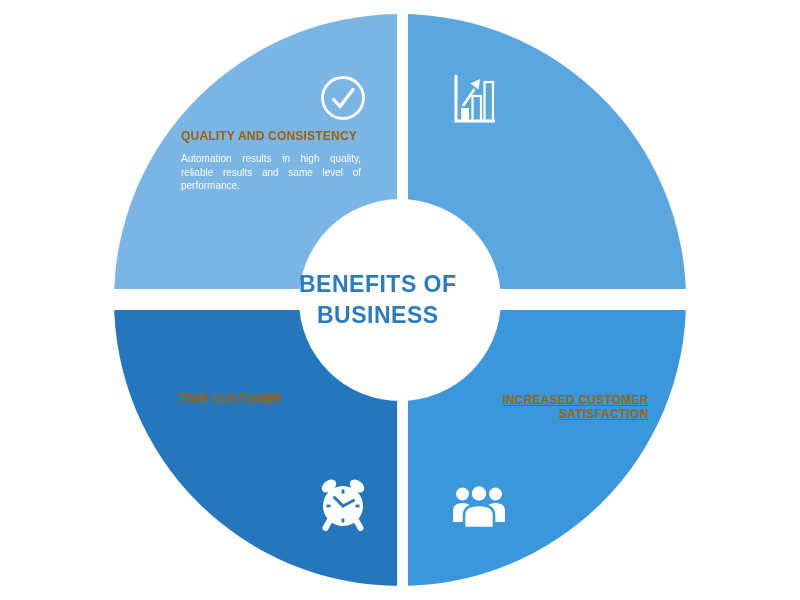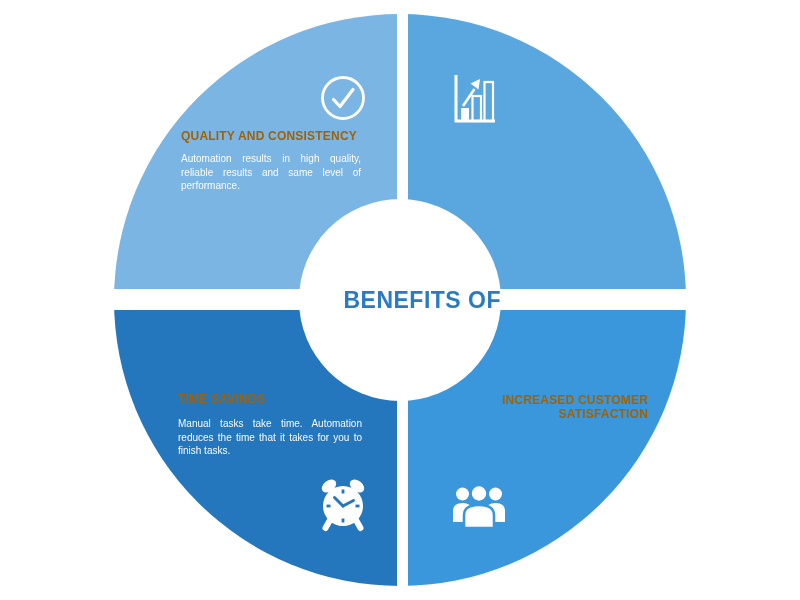--- a/index.html
+++ b/index.html
@@ -22,21 +22,21 @@
                               var(--c-br) 90deg 180deg,
                               var(--c-bl) 180deg 270deg,
                               var(--c-tl) 270deg 360deg);
   }
   .gap-v{position:absolute;left:397px;top:0;width:11px;height:600px;background:#ffffff;}
   .gap-h{position:absolute;left:0;top:289px;width:800px;height:21px;background:#ffffff;}
 
   .center-circle{
     position:absolute;left:299px;top:199px;width:202px;height:202px;
     border-radius:50%;background:#ffffff;
-    display:flex;flex-direction:column;align-items:flex-end;justify-content:center;
+    display:flex;flex-direction:column;align-items:flex-start;justify-content:center;
     text-align:center;
   }
   .center-title{
     color:var(--center-text);font-size:23px;font-weight:700;
     line-height:31px;letter-spacing:.5px;
   }
 
   .q-title{
     position:absolute;color:#a16207;font-size:12px;font-weight:700;
     letter-spacing:.2px;line-height:13.5px;white-space:nowrap;
@@ -57,36 +57,37 @@
   .tr-icon{left:453px;top:72px;}
   .tr-title{left:455px;top:130px;}
   .tr-body{left:455px;top:152px;width:196px;}
 
   
   .bl-title{left:178px;top:393px;}
   .bl-body{left:178px;top:417px;width:184px;}
   .bl-icon{left:320px;top:476px;}
 
   
-  .br-title{right:152px;top:394px;width:175px;text-align:right;}
+  .br-title{right:152px;top:394px;width:175px;text-align:right;text-decoration:underline;}
   .br-body{left:455px;top:423px;width:200px;}
   .br-icon{left:452px;top:482px;}
 </style>
 </head>
 <body>
 
 <div class="canvas">
 
   <div class="big-circle"></div>
   <div class="gap-v"></div>
   <div class="gap-h"></div>
 
   <div class="center-circle">
     <div class="center-title">
       <div>BENEFITS OF</div>
+      <div>BUSINESS</div>
     </div>
   </div>
 
   <div class="q-icon tl-icon">
     <svg width="46" height="46" viewBox="0 0 46 46">
       <circle cx="23" cy="23" r="20.5" fill="none" stroke="#ffffff" stroke-width="2.8"></circle>
       <path d="M13.5 24.5 L20 31.5 L33 14.5" fill="none" stroke="#ffffff" stroke-width="3.2" stroke-linecap="round" stroke-linejoin="round"></path>
     </svg>
   </div>
   <div class="q-title tl-title">QUALITY AND CONSISTENCY</div>
@@ -96,22 +97,21 @@
     <svg width="44" height="52" viewBox="0 0 44 52">
       <path d="M3 3 V49 H42" fill="none" stroke="#ffffff" stroke-width="3"></path>
       <rect x="8" y="36" width="8" height="13" fill="#ffffff"></rect>
       <rect x="19.5" y="24" width="8.5" height="25" fill="none" stroke="#ffffff" stroke-width="2.2"></rect>
       <rect x="31.5" y="10" width="8.5" height="39" fill="none" stroke="#ffffff" stroke-width="2.2"></rect>
       <path d="M10 34 L21.5 17" fill="none" stroke="#ffffff" stroke-width="2.6"></path>
       <polygon points="27,7 25.5,17.5 17.5,11.5" fill="#ffffff"></polygon>
     </svg>
   </div>
 
-  <div class="q-title bl-title">TIME SAVINGS</div>
-  <div class="q-body bl-body">Manual tasks take time. Automation reduces the time that it takes for you to finish tasks.</div>
+  <div class="q-title bl-title">TIME CUSTOMER</div>
   <div class="q-icon bl-icon">
     <svg width="46" height="56" viewBox="0 0 46 56">
       <ellipse cx="9" cy="10" rx="8" ry="5.5" fill="#ffffff" transform="rotate(-38 9 10)"></ellipse>
       <ellipse cx="37" cy="10" rx="8" ry="5.5" fill="#ffffff" transform="rotate(38 37 10)"></ellipse>
       <line x1="10" y1="44" x2="5.5" y2="52" stroke="#ffffff" stroke-width="6" stroke-linecap="round"></line>
       <line x1="36" y1="44" x2="40.5" y2="52" stroke="#ffffff" stroke-width="6" stroke-linecap="round"></line>
       <circle cx="23" cy="30" r="20" fill="#ffffff"></circle>
       <line x1="23" y1="13.5" x2="23" y2="17.5" stroke="#2577BD" stroke-width="2.8"></line>
       <line x1="23" y1="42.5" x2="23" y2="46.5" stroke="#2577BD" stroke-width="2.8"></line>
       <line x1="35.5" y1="30" x2="39.5" y2="30" stroke="#2577BD" stroke-width="2.8"></line>

